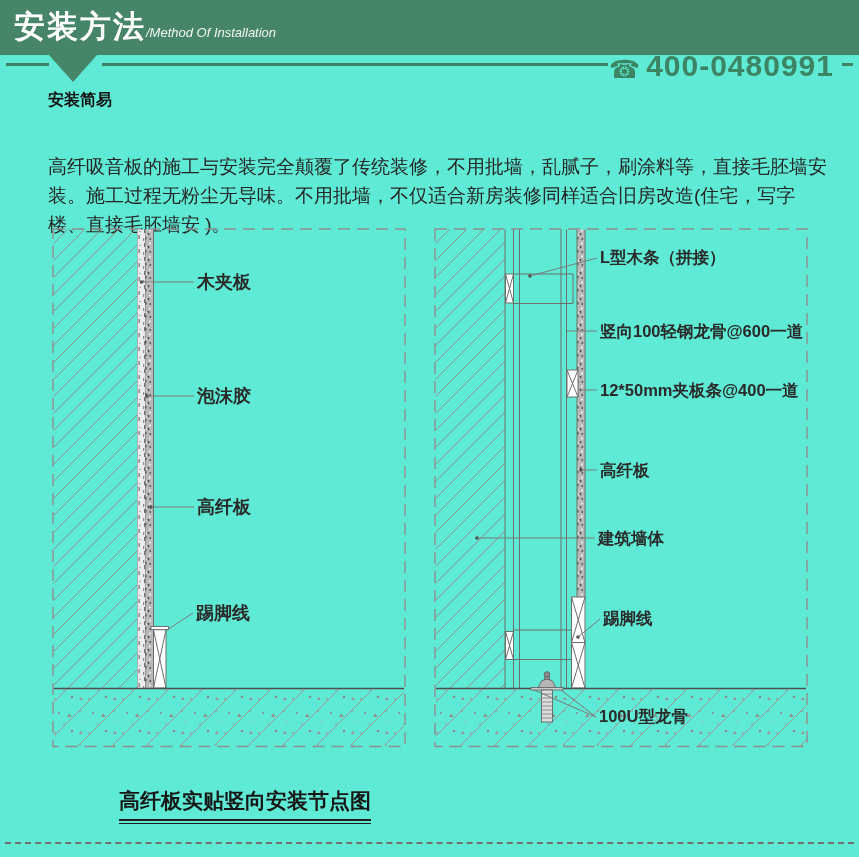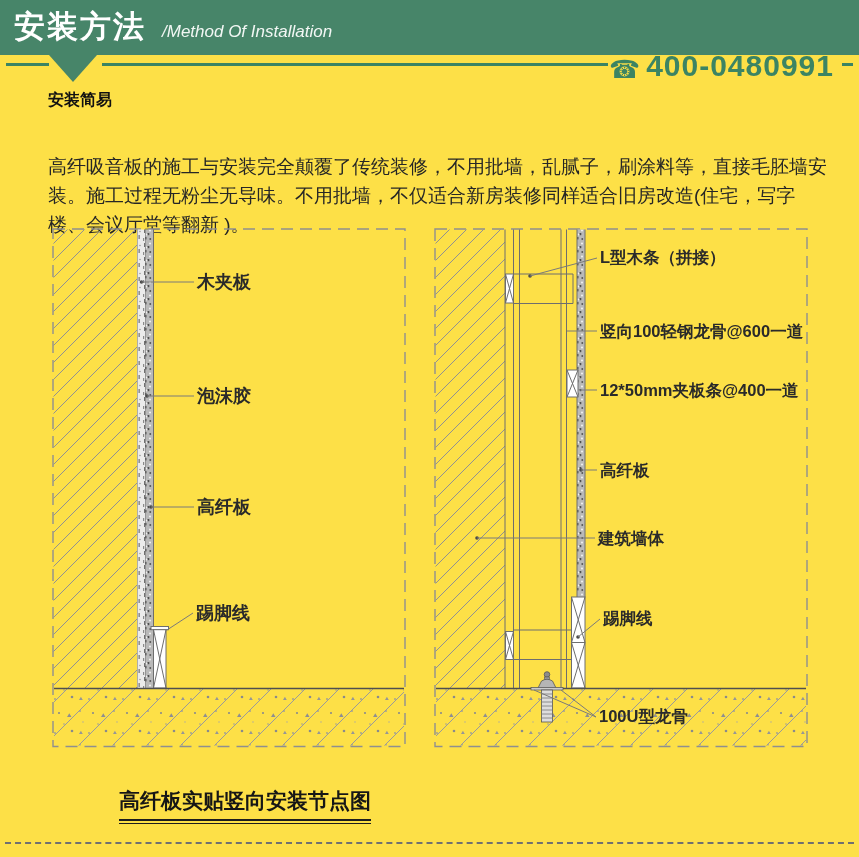--- a/index.html
+++ b/index.html
@@ -1,23 +1,23 @@
 <!DOCTYPE html>
 <html><head>
 <meta charset="utf-8">
 <style>
   html,body{margin:0;padding:0;background:#fff;}
-  .page{position:relative;width:859px;height:857px;background:#fde047;overflow:hidden;
+  .page{position:relative;width:859px;height:857px;background:#5eead4;overflow:hidden;
         font-family:"Liberation Sans",sans-serif;}
 
   
   .topbar{position:absolute;left:0;top:0;width:859px;height:55px;background:#478569;
           display:flex;align-items:baseline;padding-left:14px;box-sizing:border-box;}
   .topbar-title{font-size:31px;font-weight:bold;color:#fff;letter-spacing:2px;line-height:53px;}
-  .topbar-sub{font-size:17px;font-style:italic;color:#f2f7f4;margin-left:16px;}
+  .topbar-sub{font-size:13px;font-style:italic;color:#f2f7f4;margin-left:0;}
   .tri{position:absolute;left:49px;top:55px;width:0;height:0;
        border-left:24px solid transparent;border-right:24px solid transparent;
        border-top:27px solid #478569;}
   .rule{position:absolute;top:63px;height:3px;background:#3c8463;}
   .rule-a{left:6px;width:43px;}
   .rule-b{left:102px;width:506px;}
   .rule-c{left:842px;width:11px;}
   .phone{position:absolute;left:609px;top:49px;color:#3c8463;white-space:nowrap;}
   .phone-ic{font-size:25px;vertical-align:-2px;margin-right:6px;}
   .phone-num{font-size:30px;font-weight:bold;letter-spacing:1px;}
@@ -63,21 +63,21 @@
   <div class="rule rule-b"></div>
   <div class="phone">
     <span class="phone-ic">☎</span><span class="phone-num">400-0480991</span>
   </div>
   <div class="rule rule-c"></div>
 
   <h2 class="intro-head">安装简易</h2>
   <div class="intro-body">
     <div>高纤吸音板的施工与安装完全颠覆了传统装修，不用批墙，乱腻子，刷涂料等，直接毛胚墙安</div>
     <div>装。施工过程无粉尘无导味。不用批墙，不仅适合新房装修同样适合旧房改造(住宅，写字</div>
-    <div>楼、会议厅堂等翻新 )。</div>
+    <div>楼、直接毛胚墙安 )。</div>
   </div>
 
   <svg class="svgL" width="354" height="520" viewBox="0 0 354 520">
     <defs>
       <pattern id="hatch" patternUnits="userSpaceOnUse" width="17" height="17">
         <path d="M-4.25,4.25 L4.25,-4.25 M0,17 L17,0 M12.75,21.25 L21.25,12.75" stroke="#919191" stroke-width="1" fill="none"></path>
       </pattern>
       <pattern id="conc" patternUnits="userSpaceOnUse" width="34" height="34">
         <path d="M-8.5,8.5 L8.5,-8.5 M0,34 L34,0 M25.5,42.5 L42.5,25.5" stroke="#9a9a9a" stroke-width="1" fill="none"></path>
         <circle cx="7" cy="9" r="1.1" fill="#8a8a8a"></circle>

